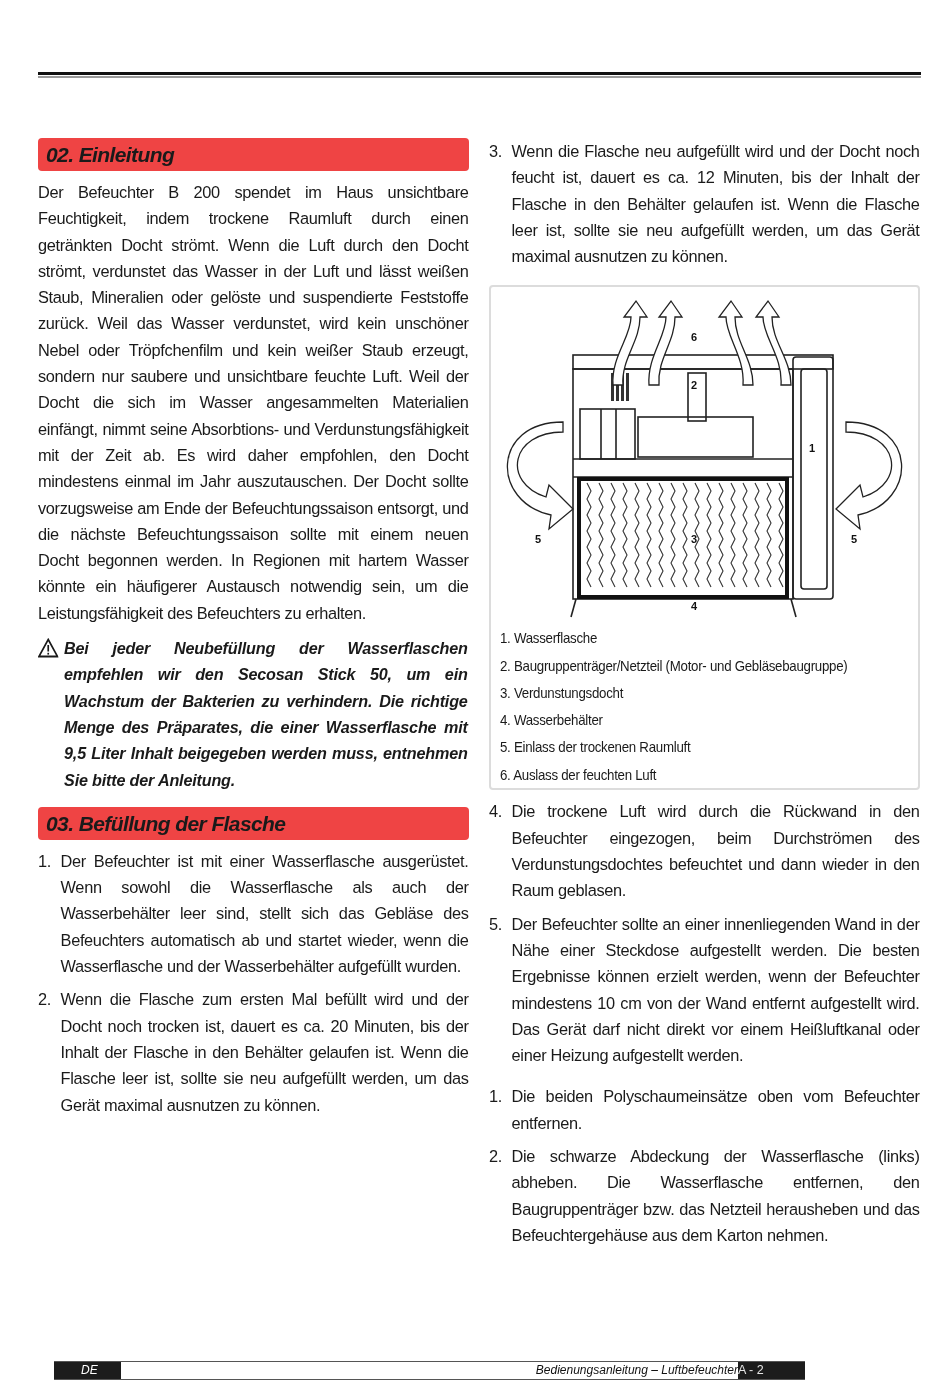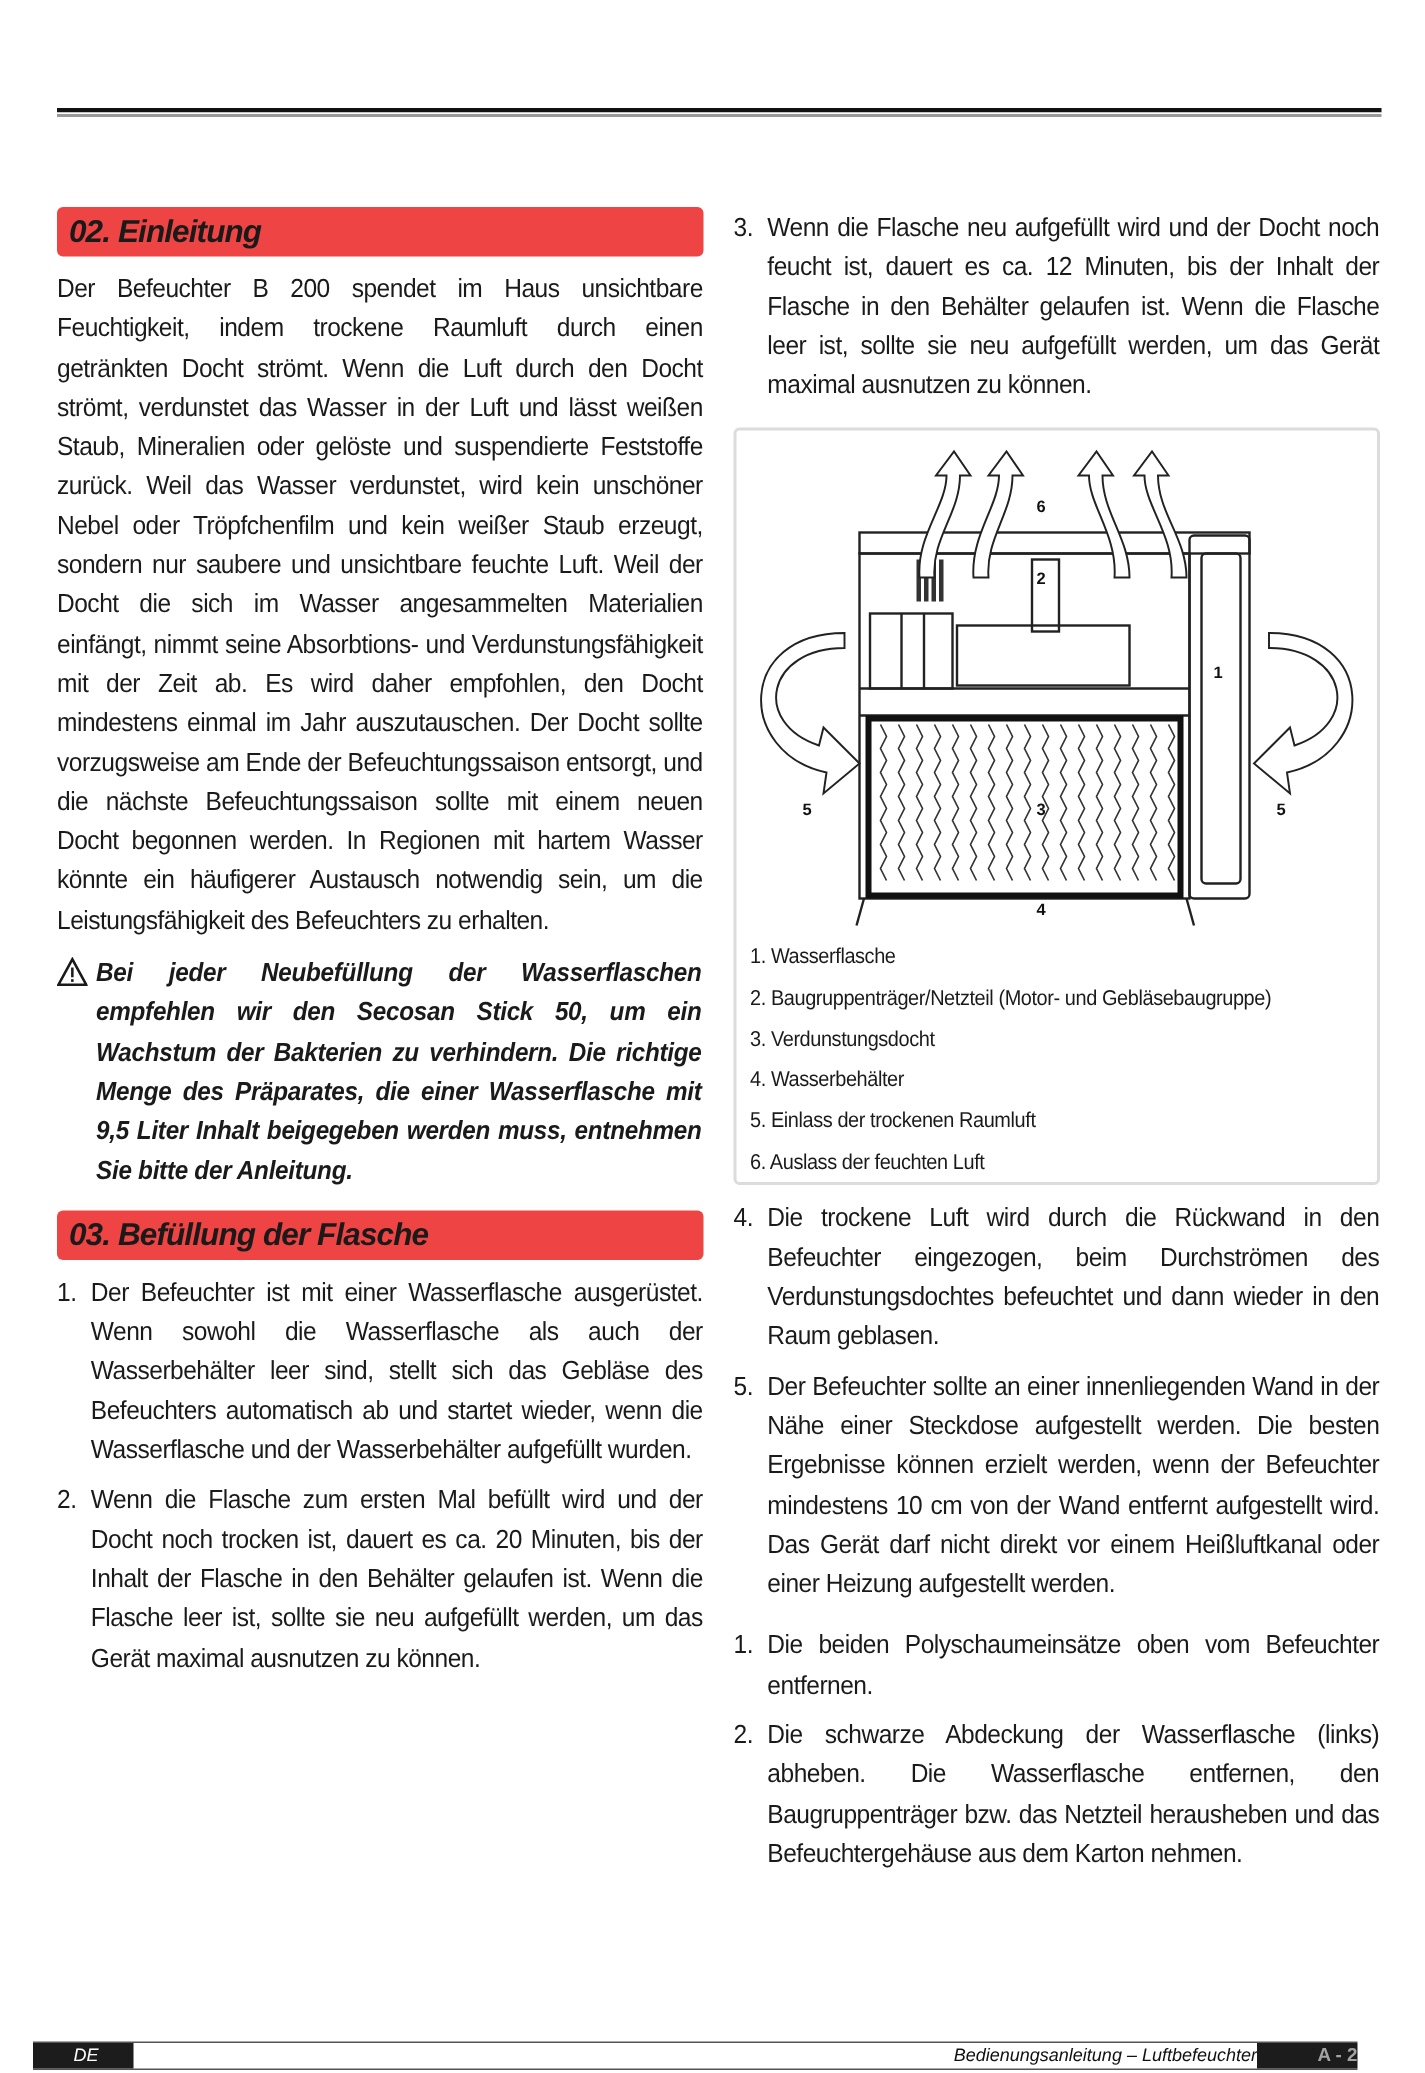--- a/index.html
+++ b/index.html
@@ -28,28 +28,28 @@
                 text-align: justify; margin-bottom: 7px; letter-spacing: -0.35px;
                 transform: scaleX(0.94); transform-origin: left top; width: 434px; }
   ol.steps li .num { position: absolute; left: 0; top: 0; }
 
   .figure-box { border: 2px solid #dcdcdc; border-radius: 4px; margin-top: 16px; margin-bottom: 8px;
                 width: 427px; height: 501px; position: relative; }
   .figure-box svg { position: absolute; left: 0; top: 0; }
   .legend { position: absolute; left: 9px; top: 338px; font-size: 14.3px; line-height: 27.2px;
             letter-spacing: -0.3px; transform: scaleX(0.93); transform-origin: left top; }
 
-  .footer { position: absolute; left: 22px; top: 1361px; width: 883px; height: 17px;
+  .footer { position: absolute; left: 54px; top: 1361px; width: 751px; height: 17px;
             border-bottom: 1px solid #555; border-top: 1px solid #555; }
   .footer .lang { position: absolute; left: 0; top: 0; width: 67px; height: 17px; background: #1c1c1c;
                   color: #fff; font-style: italic; font-size: 12px; line-height: 17px; padding-left: 27px; box-sizing: border-box; }
   .footer .title { position: absolute; left: 67px; right: 67px; top: 0; height: 17px; text-align: right;
                    font-style: italic; font-size: 12px; line-height: 17px; color: #111; }
   .footer .page { position: absolute; right: 0; top: 0; width: 67px; height: 17px; background: #1c1c1c;
-                  color: #a3a3a3; font-weight: bold; font-size: 12.5px; line-height: 17px; text-align: right; }
+                  color: #e5e5e5; font-weight: normal; font-size: 12.5px; line-height: 17px; text-align: left; }
 </style>
 </head>
 <body>
 
 <div class="top-rule">
   <div class="l1"></div>
     <div class="l2"></div>
     <div class="l3"></div>
 </div>
 

